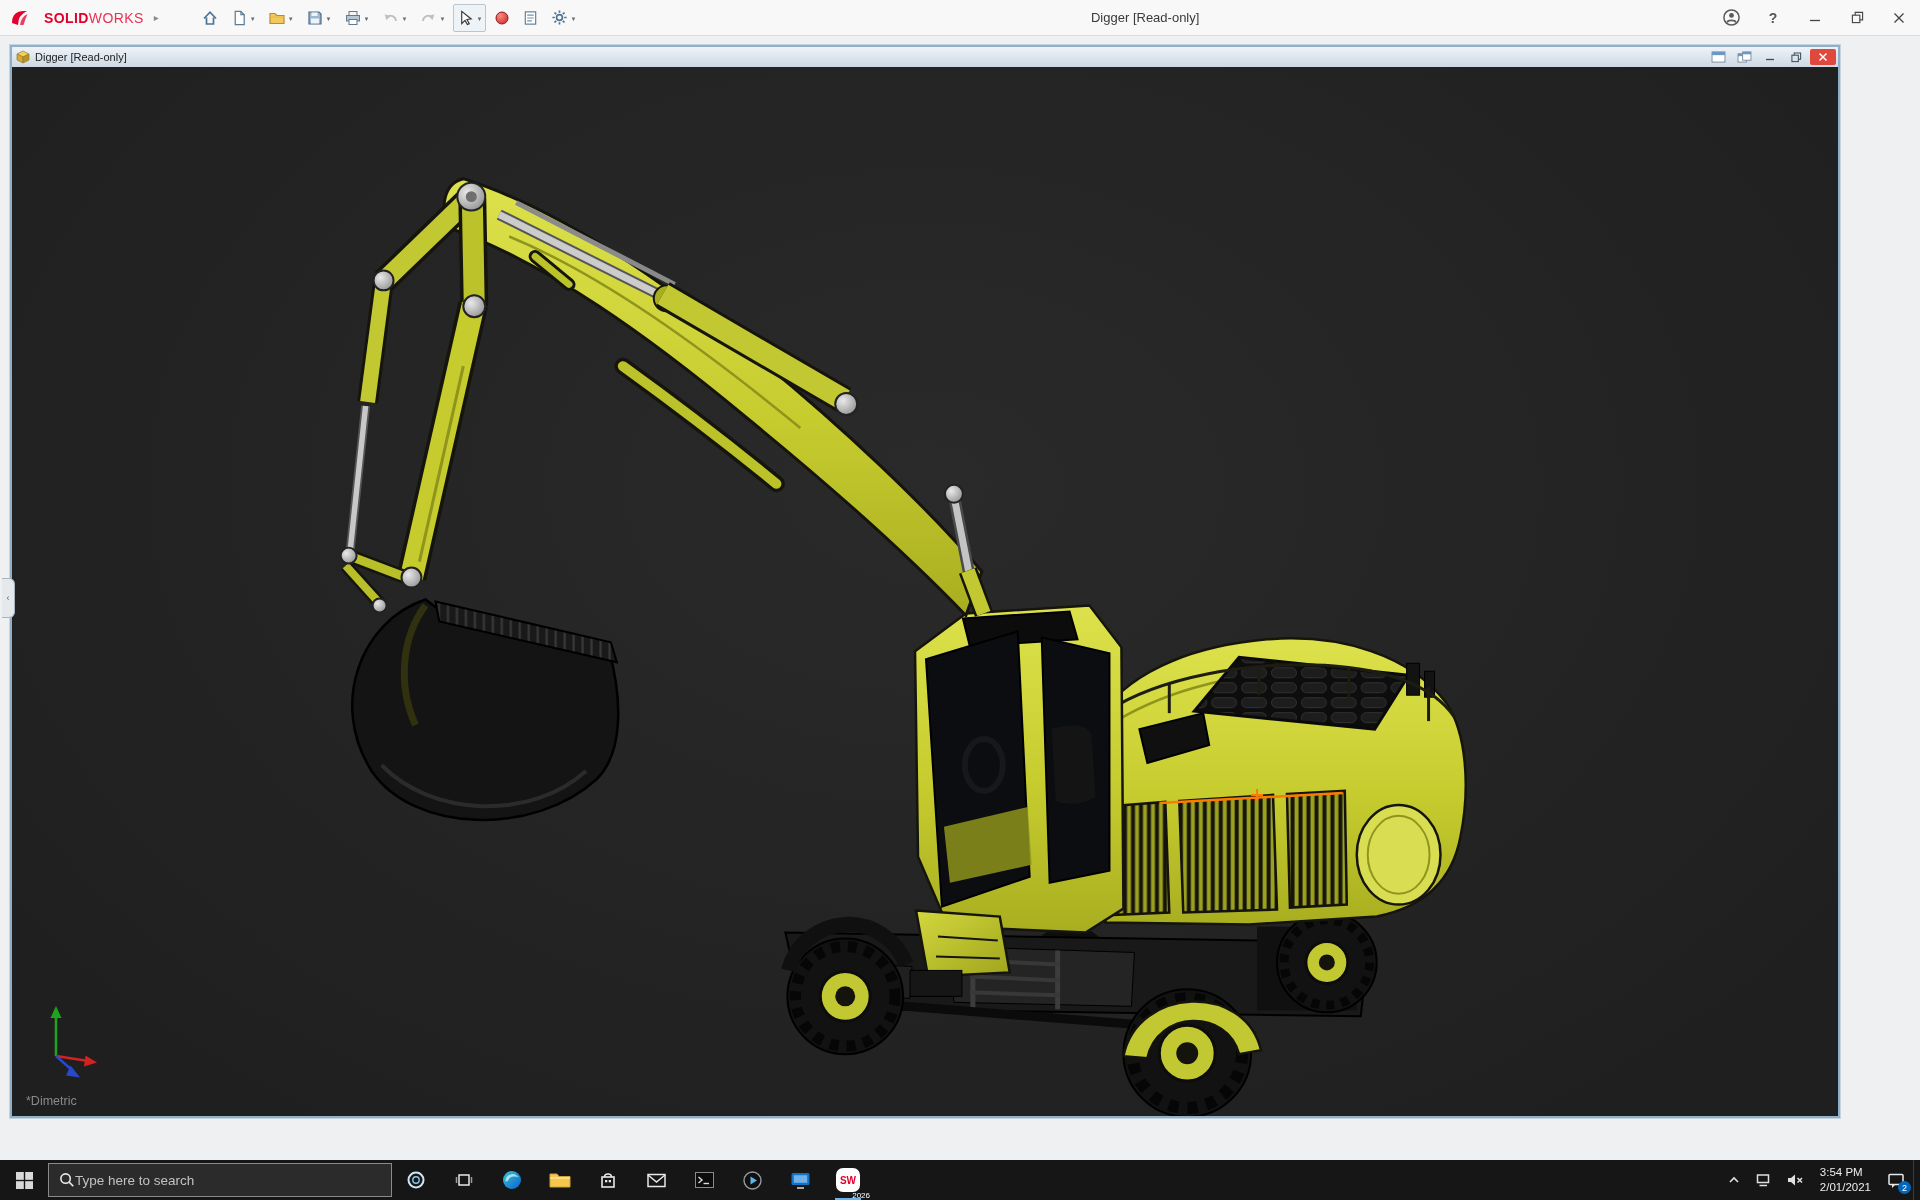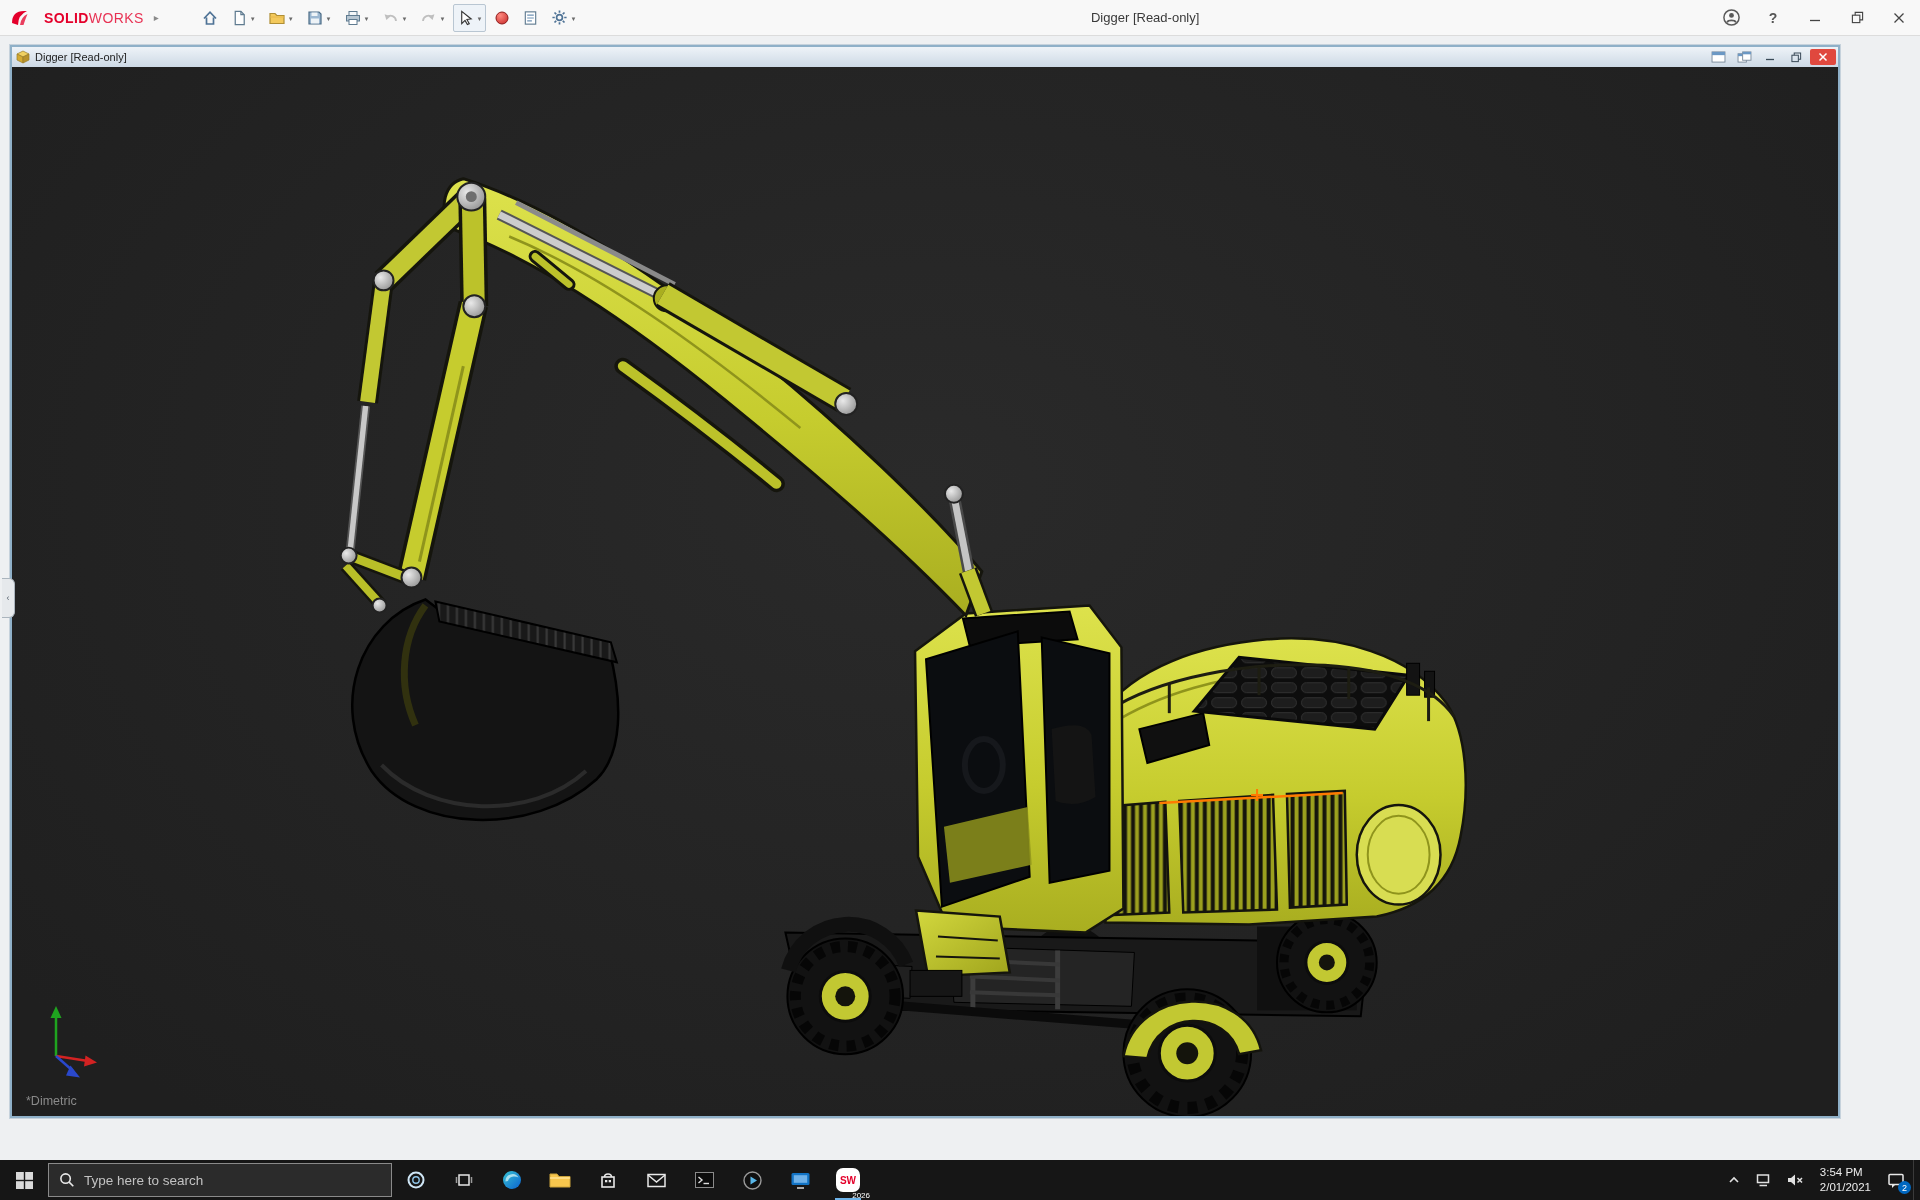--- a/index.html
+++ b/index.html
@@ -49,21 +49,21 @@
   .pane-handle { position:absolute; left:2px; top:578px; width:13px; height:40px;
     background:#e6e9ec; border:1px solid #aab4bd; border-left:none; border-radius:0 6px 6px 0;
     display:flex; align-items:center; justify-content:center; font-size:9px; color:#5a6570; z-index:40; }
 
   
   .taskbar { position:absolute; left:0; bottom:0; width:1920px; height:40px;
     background:var(--taskbar_bg,#161616); display:flex; align-items:center;
     color:var(--taskbar_text,#e6e6e6); z-index:50; }
   .tk { width:48px; height:40px; display:flex; align-items:center; justify-content:center;
     background:transparent; border:0; position:relative; }
-  .search-box { width:344px; height:34px; margin:3px 0; display:flex; align-items:center; gap:9px;
+  .search-box { width:344px; height:34px; margin:3px 0; display:flex; align-items:center; 
     background:#2b2b2b; border:1px solid #8a8a8a; padding:0 10px; }
   .search-input { flex:1; background:transparent; border:0; outline:none; color:#d6d6d6;
     font-size:13.5px; font-family:inherit; }
   .search-input::placeholder { color:#c2c2c2; opacity:1; }
   .sw-ico { width:24px; height:24px; background:#ffffff; border-radius:7px;
     display:flex; align-items:center; justify-content:center;
     color:var(--brand_red,#e4002b); font-weight:bold; font-size:10px; }
   .sw-year { position:absolute; bottom:0px; right:2px; font-size:8px; color:#fff; }
   .active-underline { position:absolute; bottom:0; left:11px; right:11px; height:2.5px; background:#6cb2e8; }
   .tray { margin-left:auto; display:flex; align-items:center; height:40px; }

